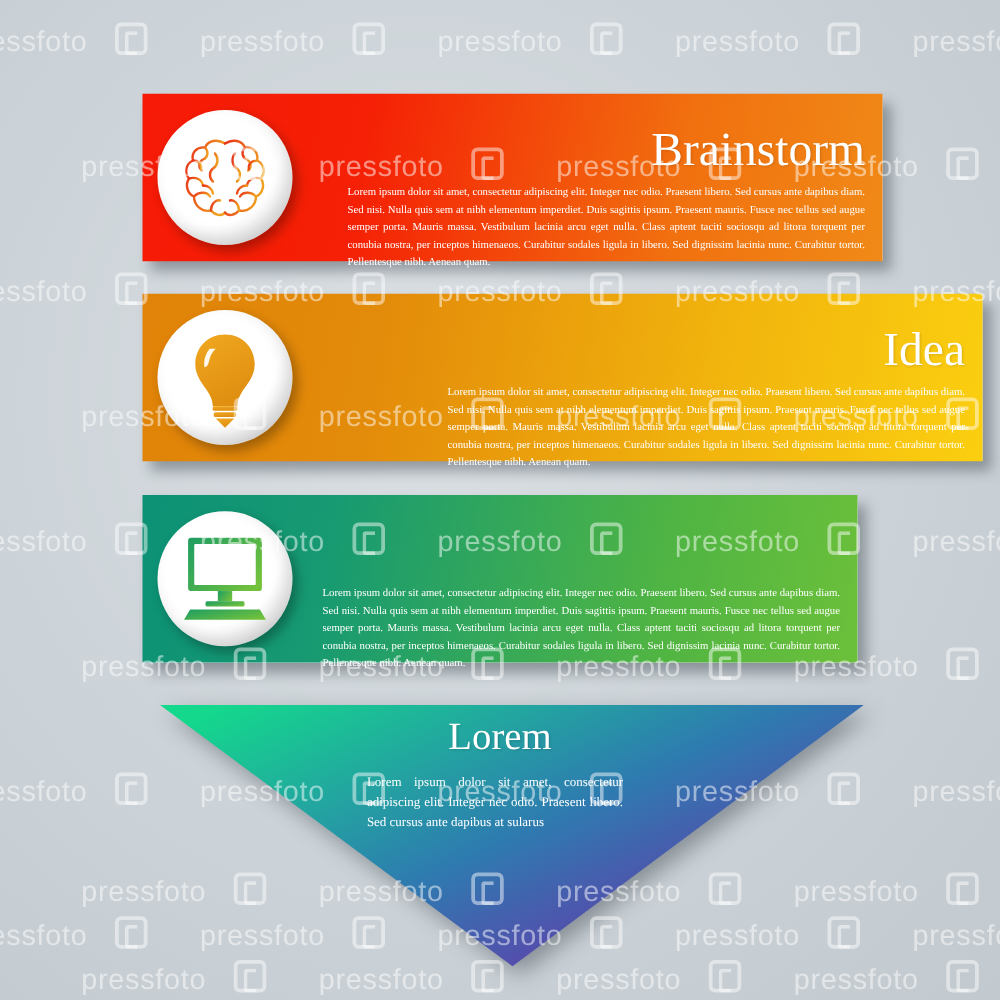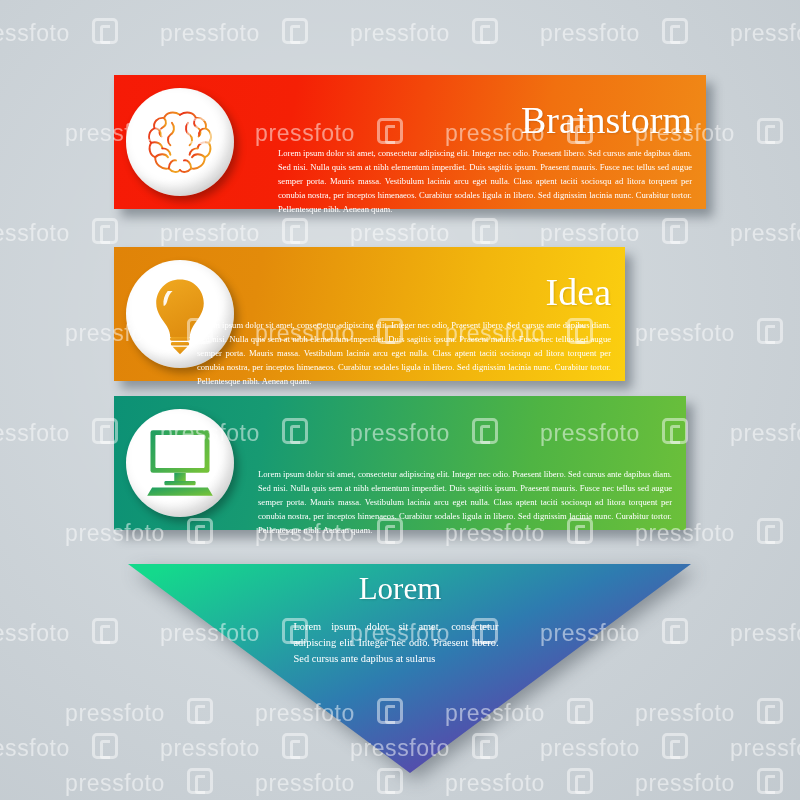--- a/index.html
+++ b/index.html
@@ -55,21 +55,21 @@
   }
 
   
   .banner {
     position:absolute;
     height:134px;
     z-index:10;
     box-shadow: 7px 8px 10px rgba(40,50,60,0.40);
   }
   .banner-1 { left:114px; top:75px;  width:592px; background:linear-gradient(100deg,#f61a06 0%, #f52005 30%, #f1700f 72%, #f08a17 100%); }
-  .banner-2 { left:114px; top:247px; width:511px; background:linear-gradient(100deg,#e08308 0%, #e38b0a 28%, #f2b60d 70%, #fbcf10 100%); }
+  .banner-2 { left:114px; top:235px; width:672px; background:linear-gradient(100deg,#e08308 0%, #e38b0a 28%, #f2b60d 70%, #fbcf10 100%); }
   .banner-3 { left:114px; top:396px; width:572px; background:linear-gradient(100deg,#0c9175 0%, #179a72 26%, #4fb443 72%, #6cc03a 100%); }
 
   
   .icon-bubble {
     position:absolute;
     left:12px; top:13px;
     width:108px; height:108px;
     border-radius:50%;
     background: radial-gradient(circle at 36% 30%, #ffffff 0%, #ffffff 58%, #f1f1f1 74%, #d4d4d4 90%, #bdbdbd 100%);
     box-shadow: 4px 5px 9px rgba(0,0,0,0.30), inset -5px -6px 12px rgba(0,0,0,0.12);

